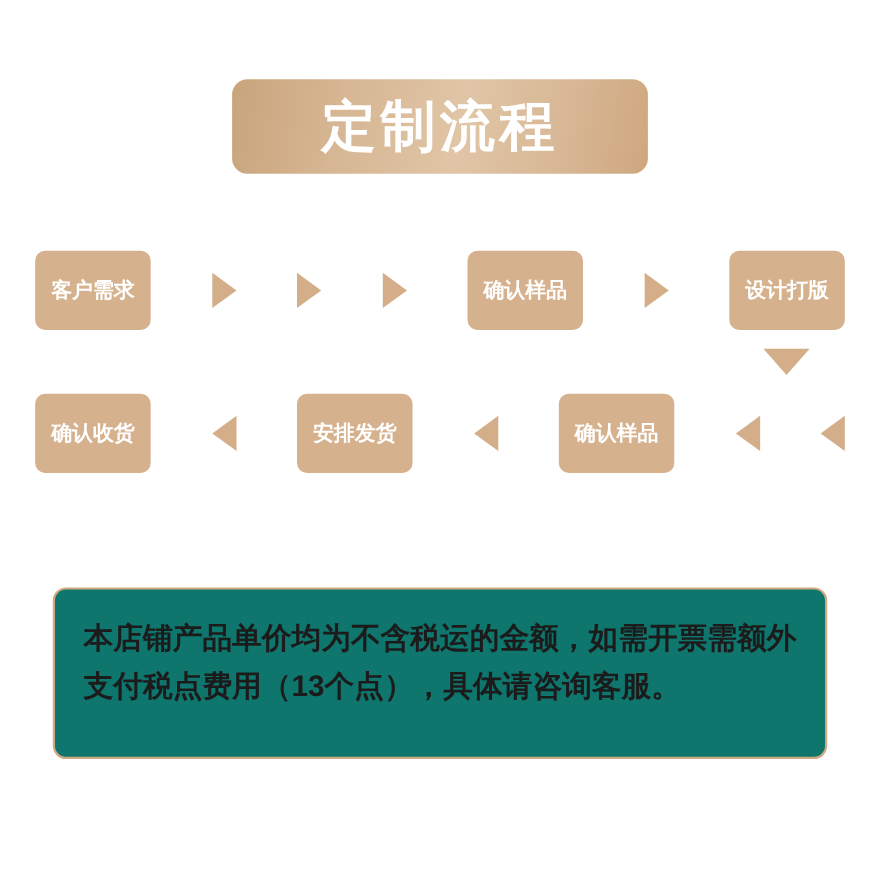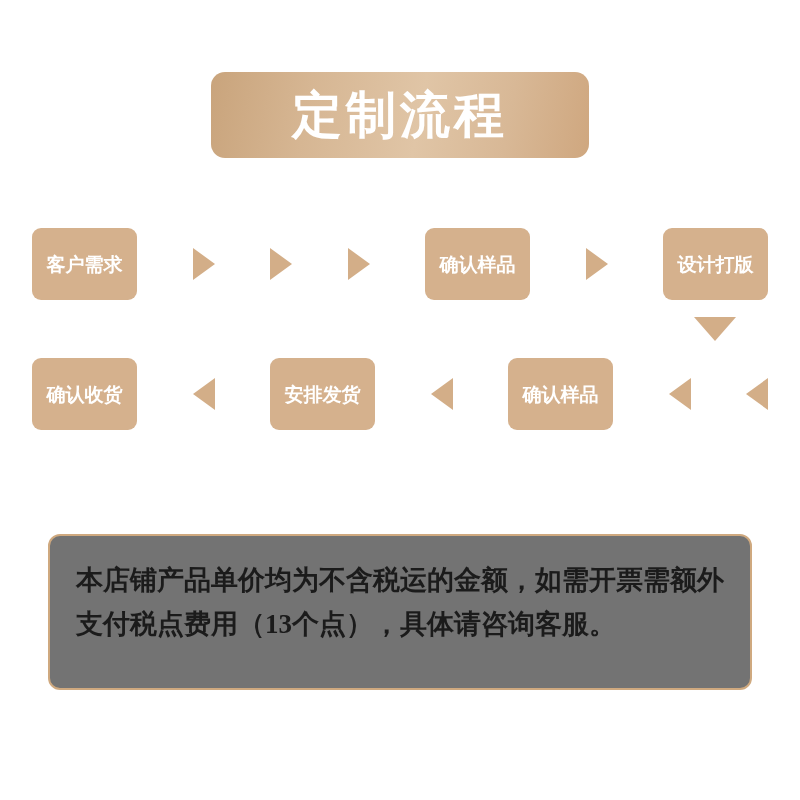--- a/index.html
+++ b/index.html
@@ -116,24 +116,23 @@
   
   #notice-box {
     position: absolute;
     left: 48px;
     top: 534px;
     width: 704px;
     height: 156px;
     border: 2px solid #cfa97f;
     border-radius: 12px;
     box-sizing: border-box;
-    background: #737373;
+    background: #0f766e;
     padding: 22px 26px 18px 26px;
     display: block;
-    font-family: Liberation Serif, serif;
   }
   #notice-box .notice-text {
     display: block;
     color: #1b1b1b;
     font-size: 27px;
     font-weight: bold;
     line-height: 44px;
     letter-spacing: 0px;
     text-align: left;
   }

